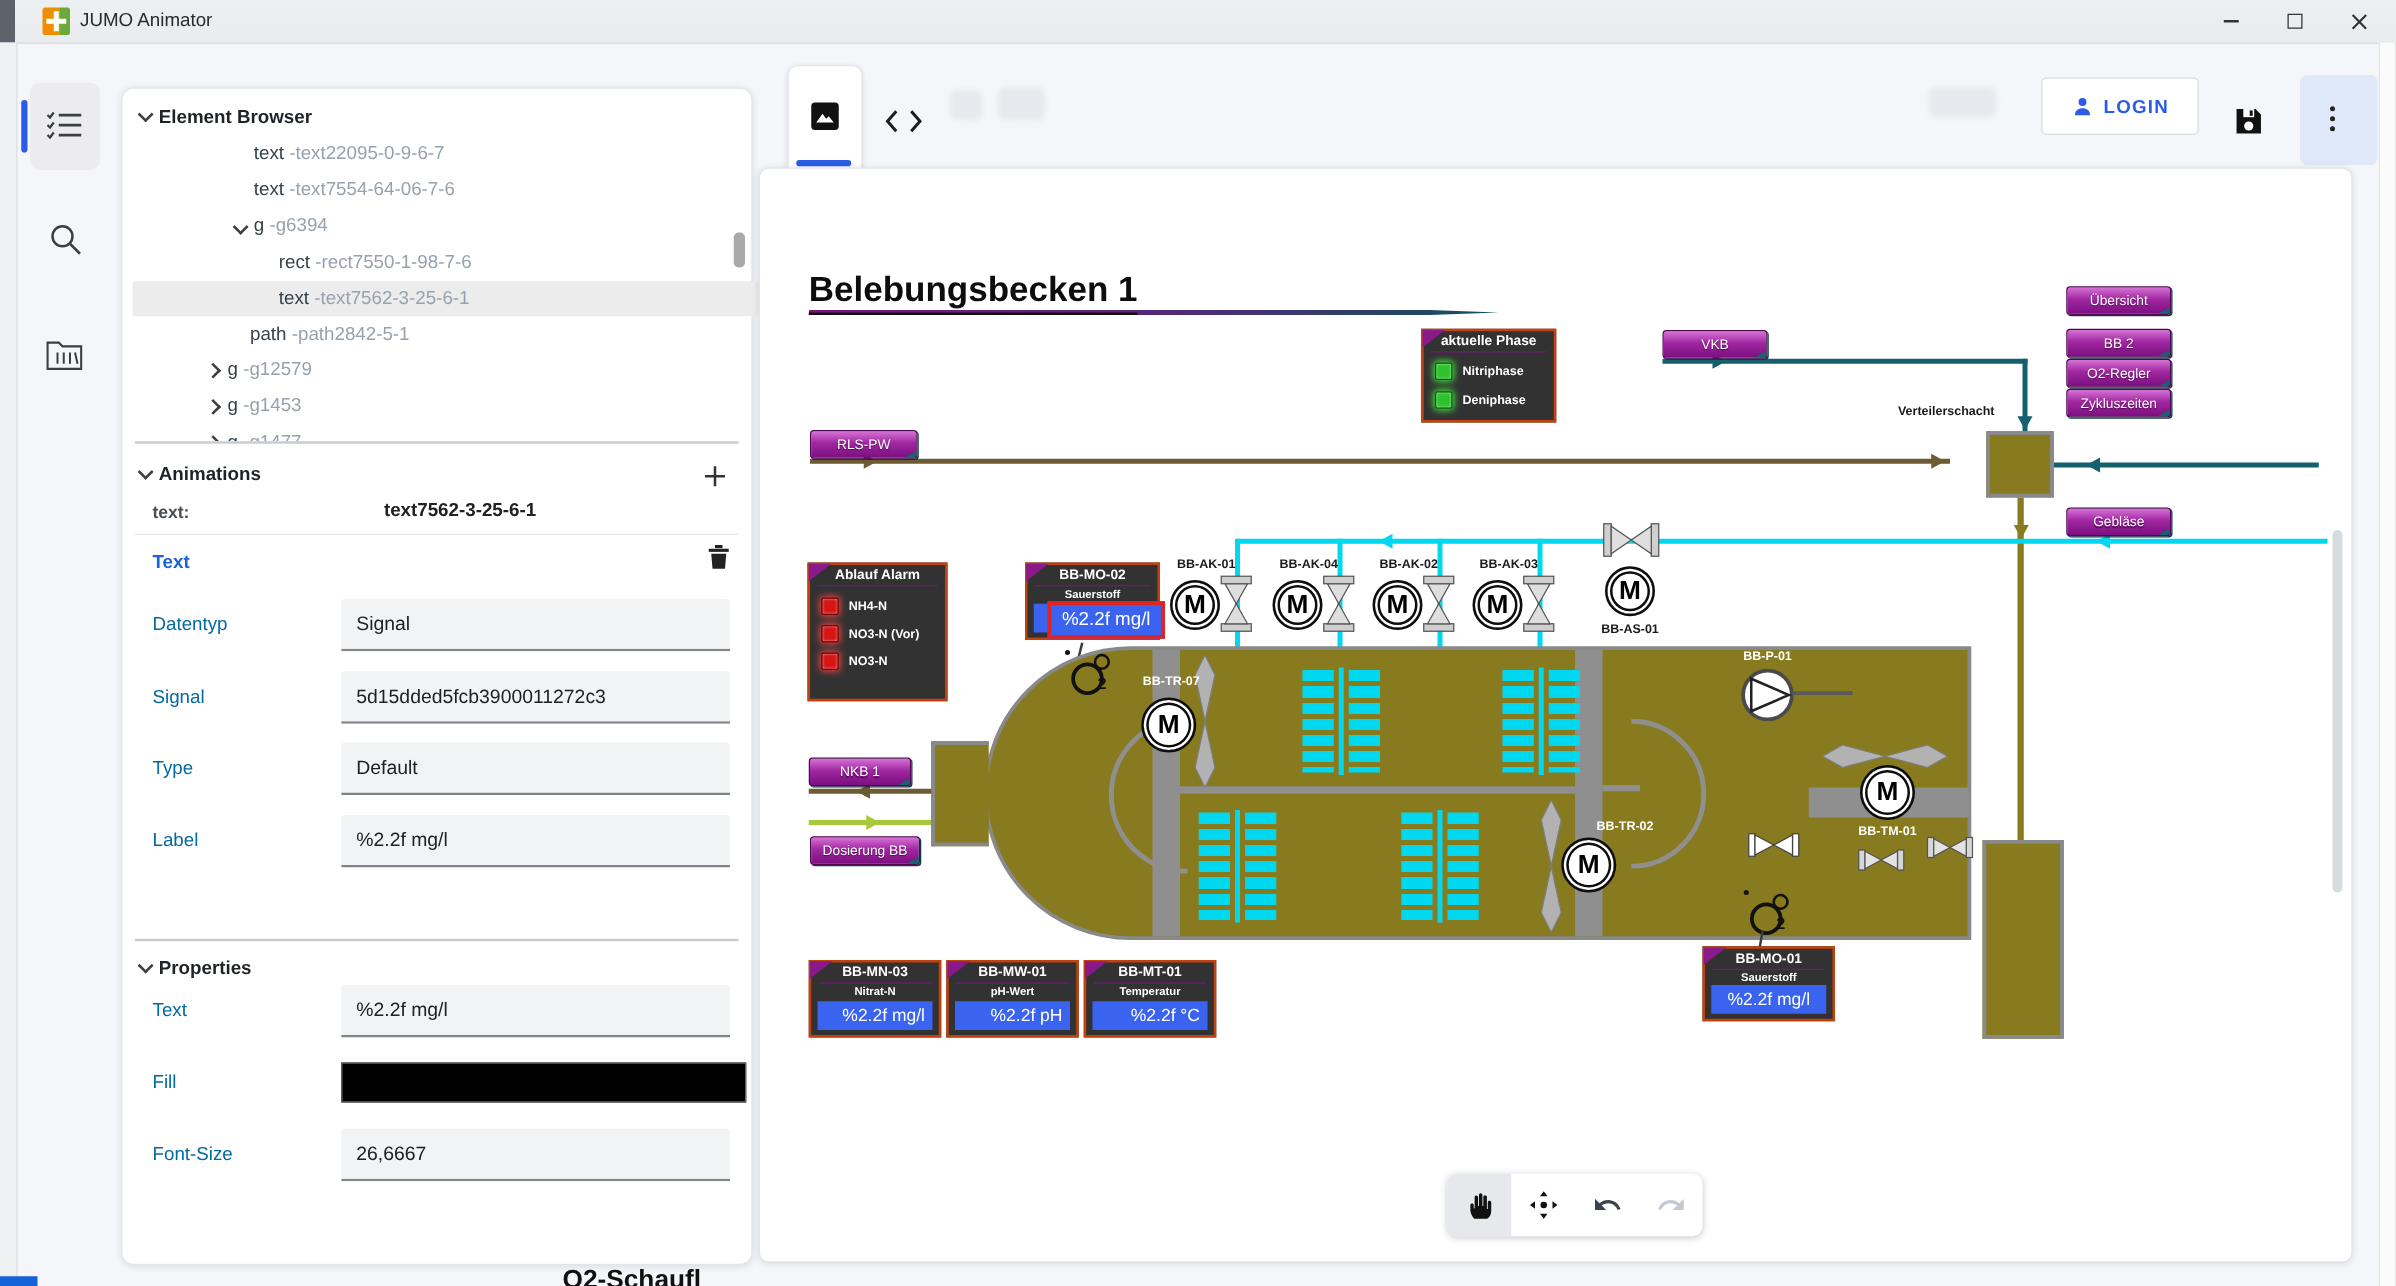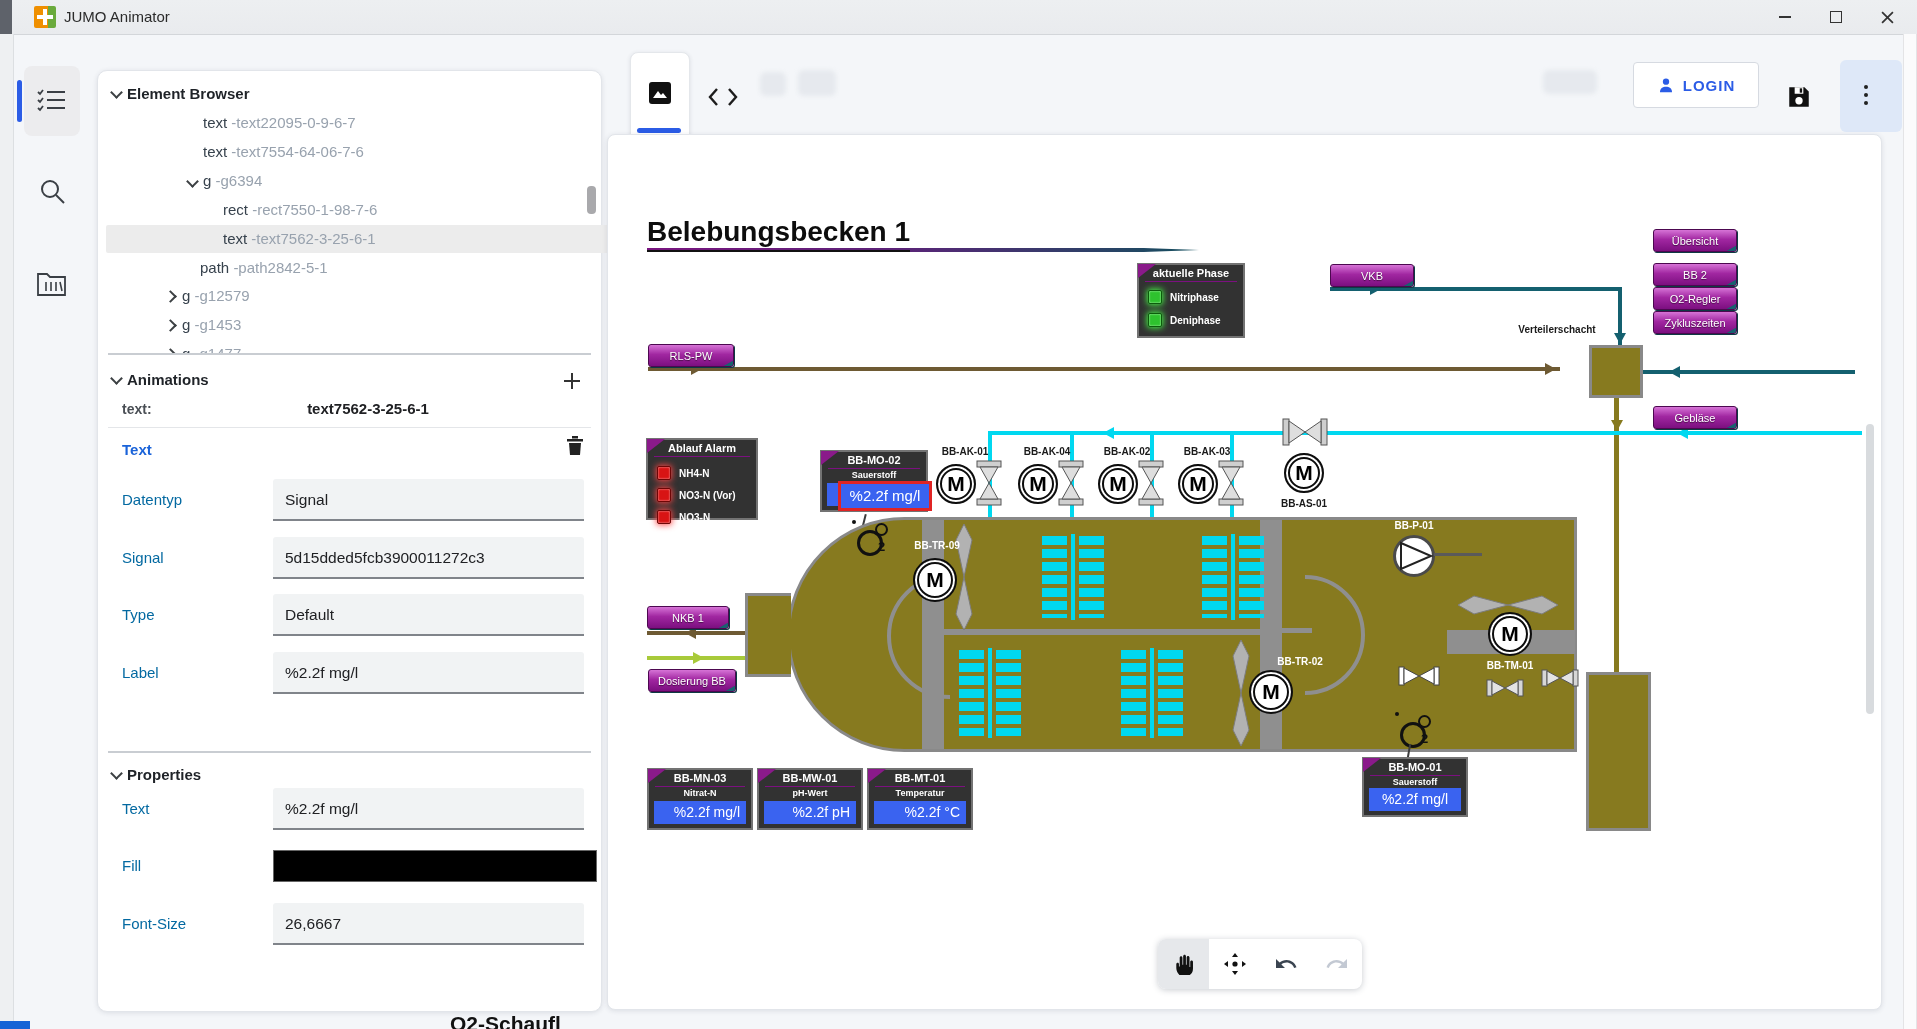--- a/index.html
+++ b/index.html
@@ -46,21 +46,21 @@
   .dia-title{position:absolute;font-size:28px;font-weight:bold;color:#0d0d0d;border-bottom:2px solid #111;padding-bottom:2px}
   .swoosh{position:absolute;height:4px;background:linear-gradient(90deg,#7a1580,#5b2378 45%,#14505e);clip-path:polygon(0 0,90% 0,100% 50%,90% 100%,0 100%)}
   .pbtn{position:absolute;height:21px;background:linear-gradient(180deg,#d673d6,#a127a1 45%,#7c0f80);border:1px solid #4c0850;border-radius:3px;box-shadow:1px 1px 0 #0d3b44;display:flex;align-items:center;justify-content:center;overflow:hidden}
   .pbtn .lbl{color:#fff;font-weight:normal;font-size:11px;text-shadow:0 1px 1px rgba(0,0,0,.55);position:relative;z-index:2}
   .pbtn .cor{position:absolute;right:-3px;bottom:-3px;width:0;height:0;border-left:16px solid transparent;border-bottom:11px solid #17626f;transform:skewX(-18deg);z-index:1}
   .hline,.vline{position:absolute}
   .ar{position:absolute;width:0;height:0}
   .ar-r{border-top:6px solid transparent;border-bottom:6px solid transparent;border-left:11px solid currentColor}
   .ar-l{border-top:6px solid transparent;border-bottom:6px solid transparent;border-right:11px solid currentColor}
   .ar-d{border-left:6px solid transparent;border-right:6px solid transparent;border-top:11px solid currentColor}
-  .sbox{position:absolute;background:#323232;border:2px solid #737373;color:#fff;box-sizing:border-box}
+  .sbox{position:absolute;background:#323232;border:2px solid #c2410c;color:#fff;box-sizing:border-box}
   .scor{position:absolute;left:-1px;top:-1px;width:0;height:0;border-top:14px solid #8a1a8a;border-right:18px solid transparent}
   .st{font-size:11px;font-weight:bold;text-align:center;line-height:15px;border-bottom:1px solid #7c1080;margin:1px 6px 0}
   .sp{font-size:9px;font-weight:bold;text-align:center;line-height:13px}
   .sv{position:absolute;left:5px;right:5px;bottom:4px;height:23px;background:#3a63f0;color:#fff;font-size:14px;line-height:23px;text-align:right;padding-right:6px;box-sizing:border-box}
   .ledrow{position:absolute;display:flex;align-items:center;gap:8px}
   .led{width:12px;height:12px;border-radius:2px}
   .led.g{background:#2ec22e;border:1px solid #0c5c0c;box-shadow:0 0 6px 1px rgba(70,255,70,.95),inset 0 0 2px #ccffcc}
   .led.r{background:#d81414;border:1px solid #6e0707;box-shadow:0 0 6px 1px rgba(255,70,70,.95),inset 0 0 2px #ffd0d0}
   .ledlbl{font-size:10px;font-weight:bold;color:#fff;white-space:nowrap}
   .motor{position:absolute;width:40px;height:40px;border-radius:50%;background:#fff;border:2px solid #0d0d0d;box-shadow:inset 0 0 0 2px #fff,inset 0 0 0 4px #0d0d0d;display:flex;align-items:center;justify-content:center;font-weight:bold;font-size:21px;color:#000;box-sizing:border-box}
@@ -290,21 +290,21 @@
     <div class="ledrow" style="left:9px;top:25px">
         <span class="led g"></span>
         <span class="ledlbl">Nitriphase</span>
       </div>
     <div class="ledrow" style="left:9px;top:48px">
         <span class="led g"></span>
         <span class="ledlbl">Deniphase</span>
       </div>
   </div>
 
-  <div class="sbox" style="left:39px;top:304px;width:112px;height:82px">
+  <div class="sbox" style="left:39px;top:316px;width:112px;height:111px">
     <i class="scor"></i>
     <div class="st">Ablauf Alarm</div>
     <div class="ledrow" style="left:9px;top:26px">
         <span class="led r"></span>
         <span class="ledlbl">NH4-N</span>
       </div>
     <div class="ledrow" style="left:9px;top:48px">
         <span class="led r"></span>
         <span class="ledlbl">NO3-N (Vor)</span>
       </div>
@@ -403,21 +403,21 @@
     </svg>
   <div class="motor" style="left:677px;top:319px">
       <span>M</span>
     </div>
   <div class="eqlbl" style="left:657px;top:364px;width:80px">BB-AS-01</div>
 
   <svg class="abs" style="left:346px;top:390px" width="22" height="106" viewBox="0 0 22 106">
       <polygon points="11,0 19,16 11,53 3,16" fill="#b2b2b2" stroke="#7d7d7d"></polygon>
       <polygon points="11,53 19,90 11,106 3,90" fill="#b2b2b2" stroke="#7d7d7d"></polygon>
     </svg>
-  <div class="eqlbl w" style="left:290px;top:406px;width:80px">BB-TR-09</div>
+  <div class="eqlbl w" style="left:290px;top:406px;width:80px">BB-TR-07</div>
   <div class="motor" style="left:306px;top:424px;width:44px;height:44px">
       <span>M</span>
     </div>
 
   <svg class="abs" style="left:623px;top:506px" width="22" height="106" viewBox="0 0 22 106">
       <polygon points="11,0 19,16 11,53 3,16" fill="#b2b2b2" stroke="#7d7d7d"></polygon>
       <polygon points="11,53 19,90 11,106 3,90" fill="#b2b2b2" stroke="#7d7d7d"></polygon>
     </svg>
   <div class="eqlbl w" style="left:653px;top:522px;width:80px">BB-TR-02</div>
   <div class="motor" style="left:642px;top:536px;width:44px;height:44px">

